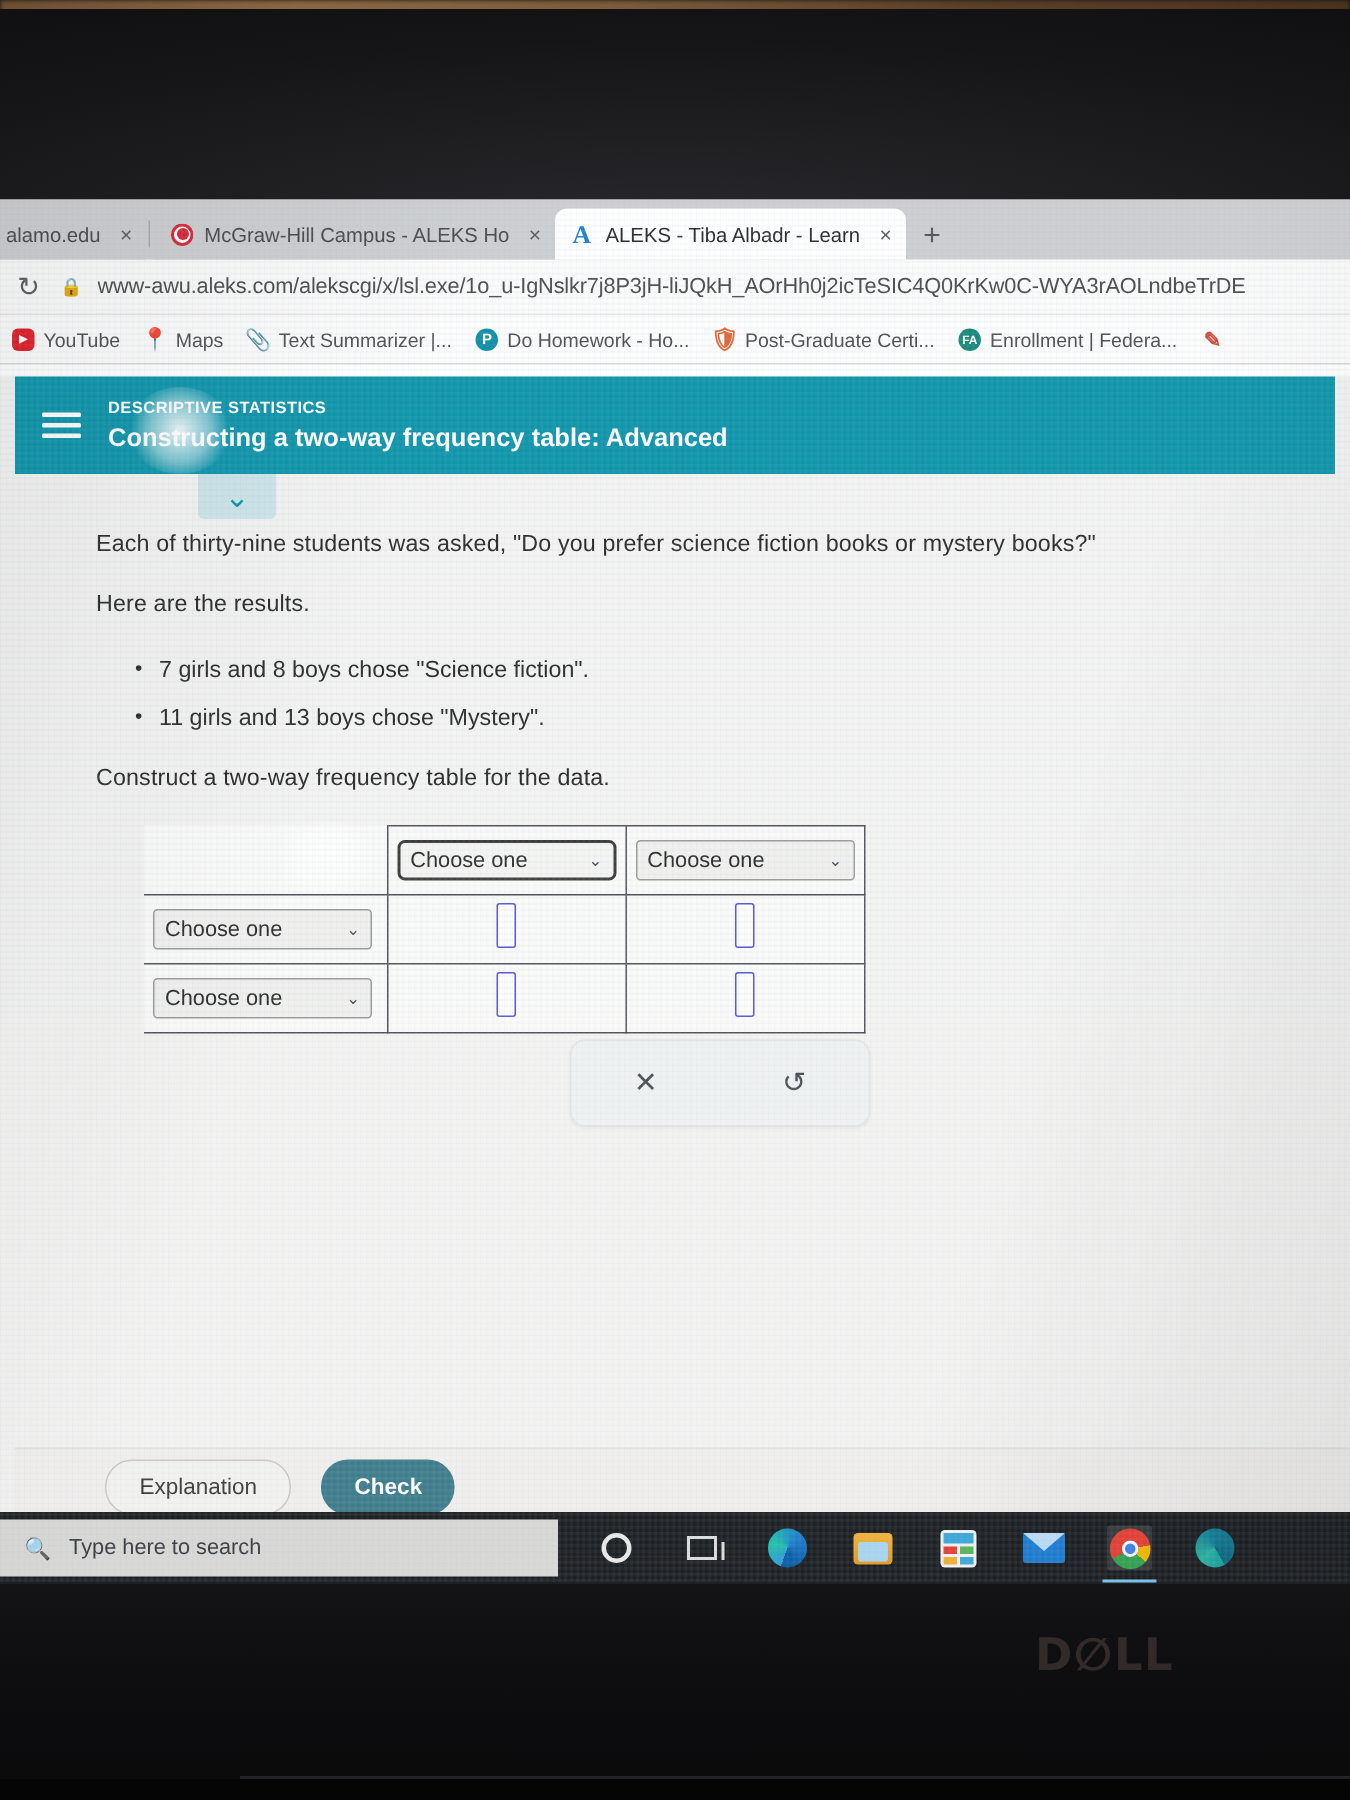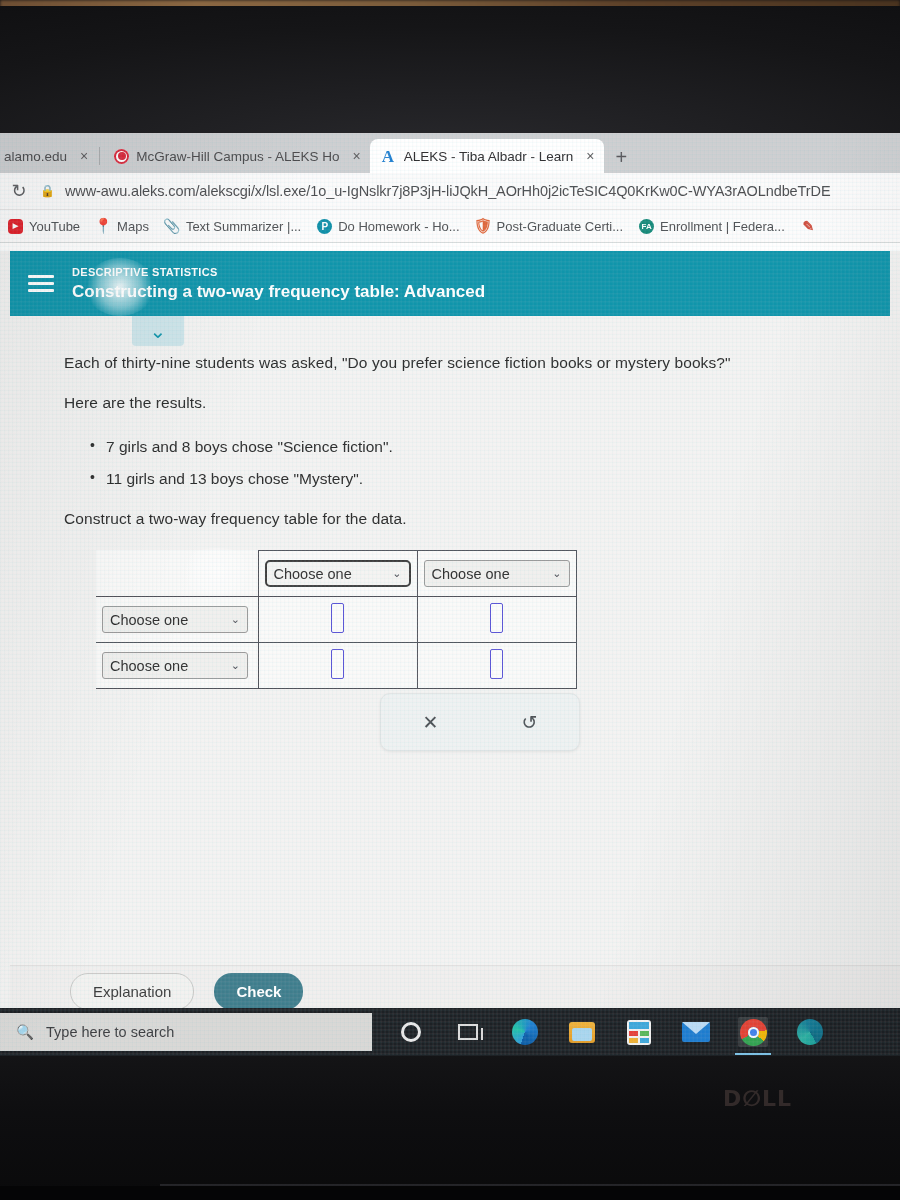--- a/index.html
+++ b/index.html
@@ -27,24 +27,23 @@
     position: absolute; left: -20px; top: 6px; width: 940px; height: 130px;
     background: radial-gradient(120% 190% at 50% 120%, #2a2a2e 0%, #151517 55%, #0a0a0c 100%);
     border-radius: 0 0 14px 14px;
   }
   .bezel-bottom {
     position: absolute; left: 0; top: 1055px; width: 900px; height: 145px;
     background: linear-gradient(180deg,#141416 0%,#0e0e10 40%,#0a0a0b 100%);
   }
   .dell-logo {
     position: absolute; left: 690px; top: 1086px;
-    color: #3b3130; font-size: 22px; font-weight: bold;
+    color: #3b3130; font-size: 30px; font-weight: bold;
     letter-spacing: 1px; opacity: .82;
     font-family: "DejaVu Sans", sans-serif;
-    margin-left: 33px;
   }
   .bezel-lip {
     position: absolute; left: 0; top: 1186px; width: 900px; height: 14px;
     background: #050506;
   }
   .bezel-foot {
     position: absolute; left: 160px; top: 1184px; width: 740px; height: 16px;
     background: linear-gradient(180deg,#26262a,#0a0a0c);
   }
 

